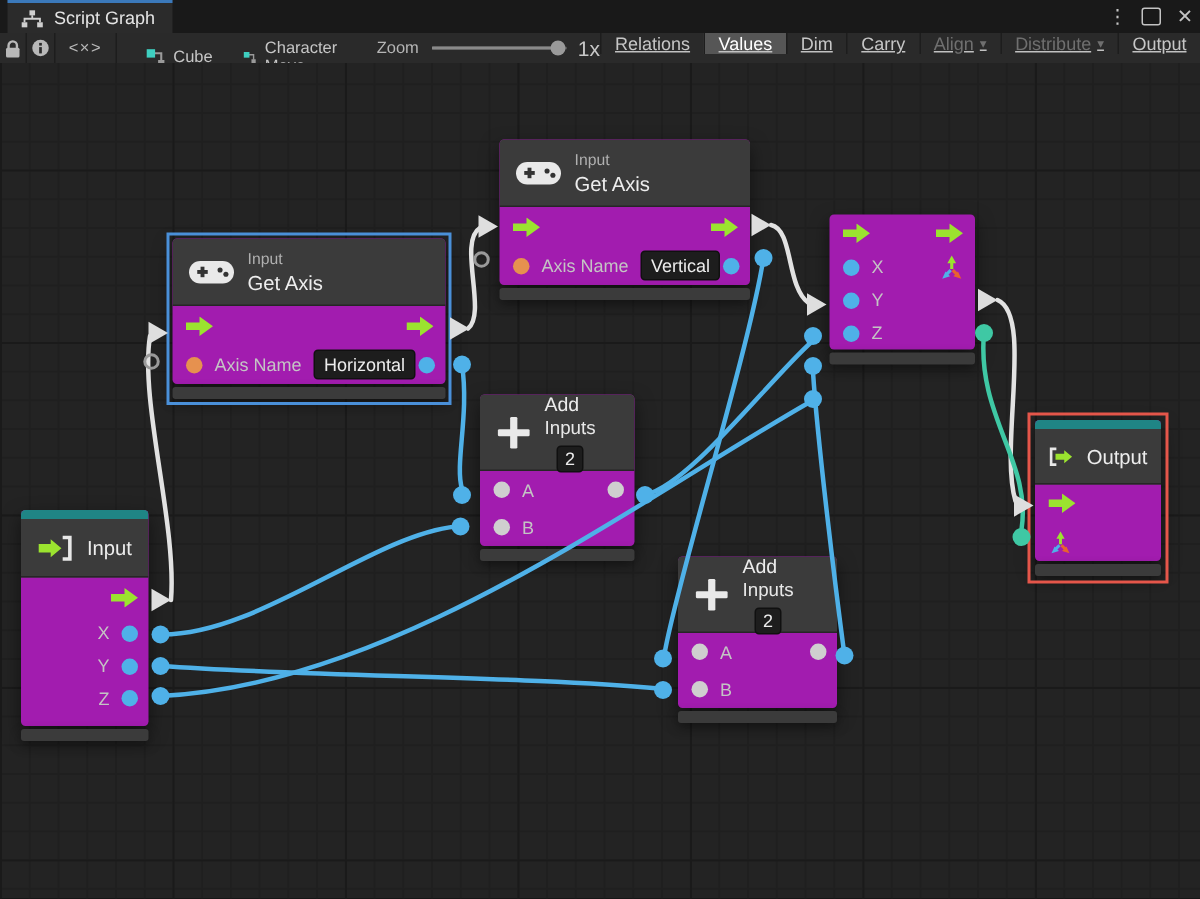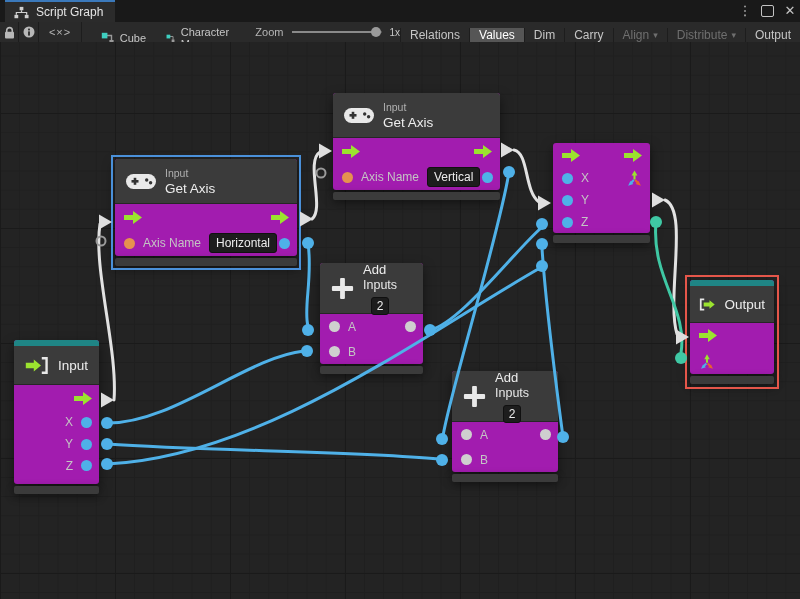--- a/index.html
+++ b/index.html
@@ -18,22 +18,22 @@
            border-bottom:1px solid #161616;display:flex;align-items:stretch;color:#c2c2c2;font-size:11px;}
   .tb-cell{display:flex;align-items:center;justify-content:center;border-right:1px solid #1d1d1d;}
   .tb-lock{width:27px}.tb-info{width:29px}.tb-code{width:62px;font-size:11px;color:#b8b8b8;letter-spacing:1px;}
   .graph-btns{display:flex;align-items:stretch;margin-left:9px;}
   .graph-btn{display:flex;align-items:center;gap:6px;padding:16px 10px;color:#c6c6c6;font-size:11px;}
   .zoomgrp{display:flex;align-items:center;margin-left:12px;}
   .zoom-label{color:#b5b5b5;}
   .slider{position:relative;width:90px;height:2px;background:#5c5c5c;margin:0 7px 0 9px;border-radius:1px;}
   .slider .fill{position:absolute;left:0;top:0;height:2px;width:84px;background:#8a8a8a;}
   .slider .handle{position:absolute;left:79px;top:-4px;width:10px;height:10px;border-radius:50%;background:#9a9a9a;}
-  .zoom-val{font-size:10px;color:#c8c8c8;}
-  .view-btns{margin-left:auto;display:flex;align-items:flex-end;}
+  .zoom-val{font-size:14px;color:#c8c8c8;}
+  .view-btns{margin-left:auto;display:flex;align-items:flex-start;text-decoration:underline;}
   .view-btn{display:flex;align-items:center;gap:4px;padding:0 9px;font-size:12px;color:#c6c6c6;
             border-left:1px solid #1d1d1d;white-space:nowrap;}
   .view-btn.active{background:#565656;color:#fff;}
   .view-btn.disabled{color:#6f6f6f;}
   .caret{font-size:9px;}
   
   .canvas{position:absolute;left:0;top:42px;width:800px;height:557px;background:#232323;
     background-image:
       linear-gradient(#1a1a1a 1px,transparent 1px),
       linear-gradient(90deg,#1a1a1a 1px,transparent 1px),

